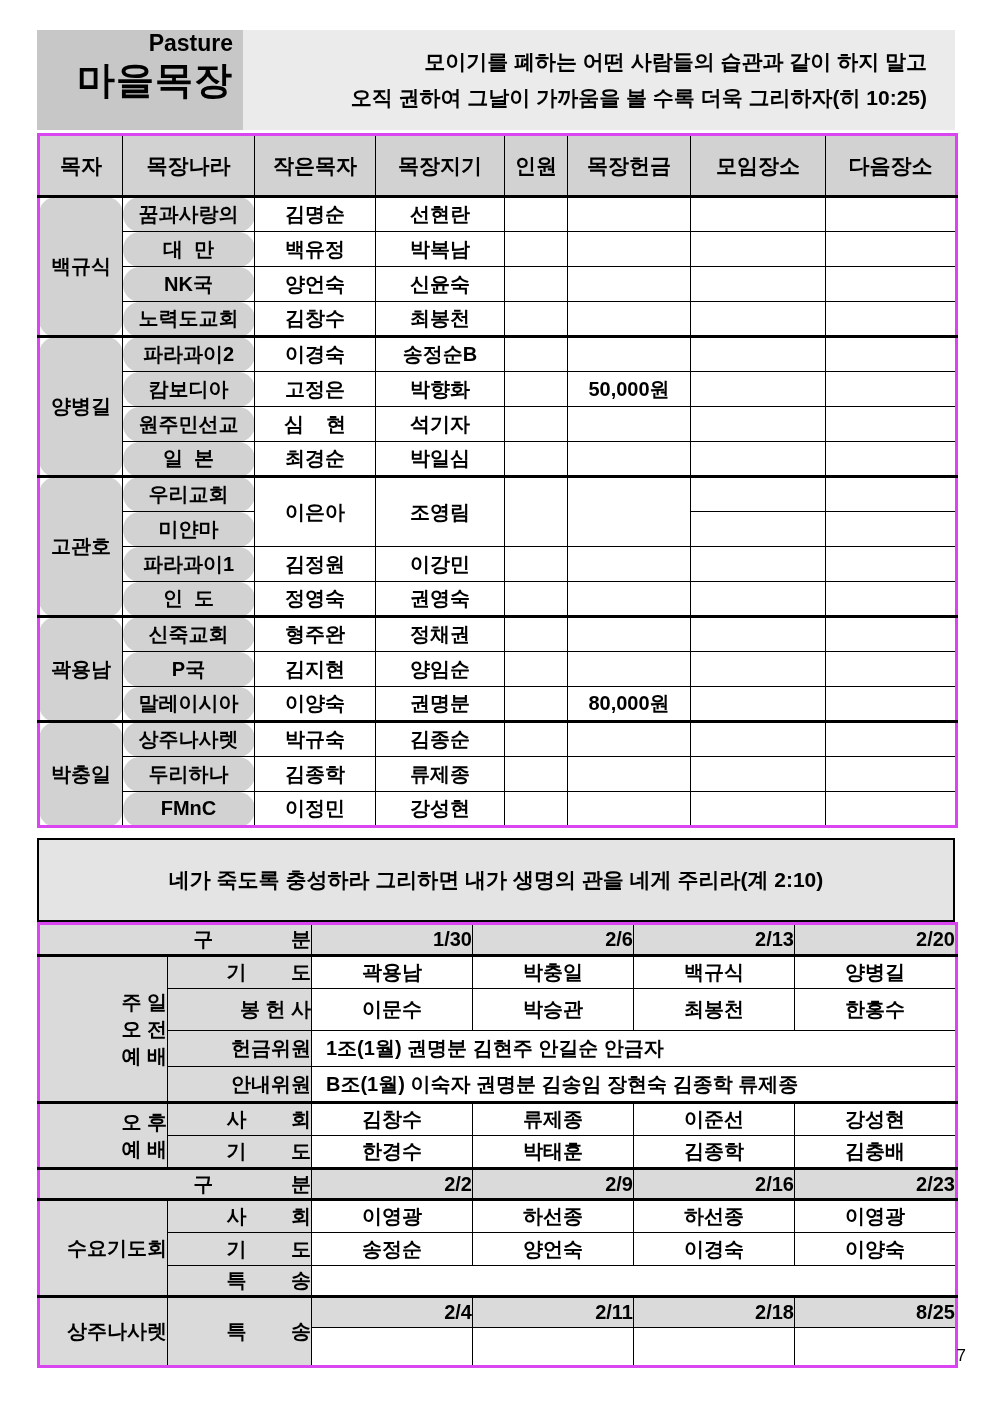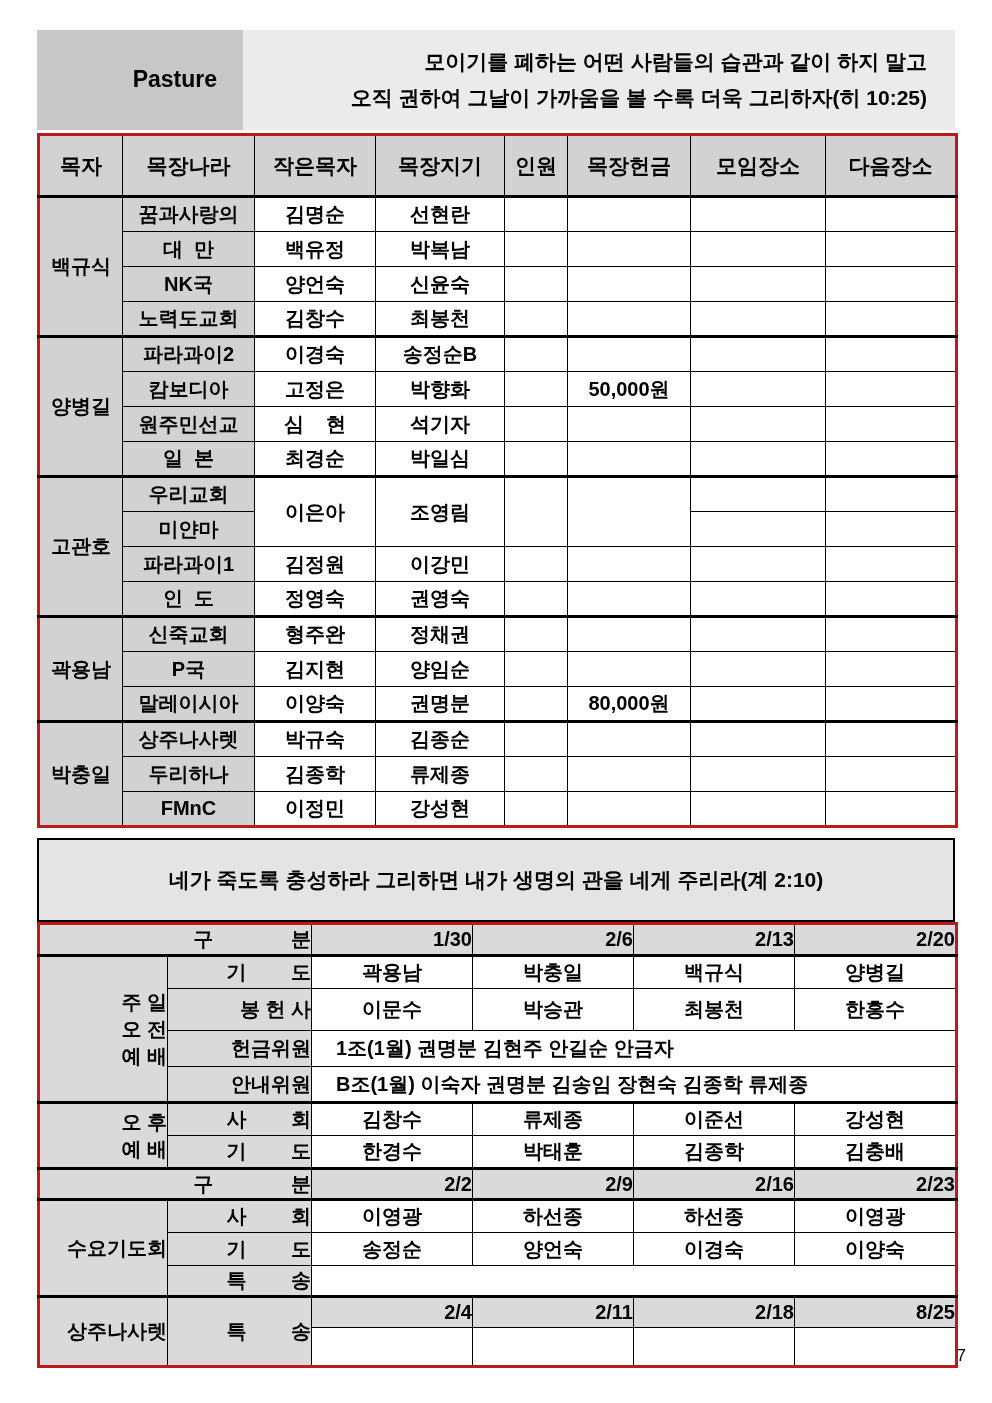--- a/index.html
+++ b/index.html
@@ -1,59 +1,60 @@
 <!DOCTYPE html>
 <html><head>
 <meta charset="utf-8">
 <style>
   html,body{margin:0;padding:0;background:#fff;}
   .page{position:relative;width:992px;height:1403px;background:#ffffff;
         font-family:"Liberation Sans","DejaVu Sans",sans-serif;font-weight:bold;color:#000;overflow:hidden;}
 
   
   .band1{position:absolute;left:37px;top:30px;width:918px;height:100px;display:flex;background:#ebebeb;}
-  .band1-left{width:206px;background:#c7c7c7;display:flex;flex-direction:column;justify-content:center;
-              align-items:flex-end;padding-right:26px;box-sizing:border-box;}
+  .band1-left{width:206px;background:#c7c7c7;display:flex;flex-direction:column;
+              align-items:flex-end;padding-right:10px;box-sizing:border-box;}
   .pasture-en{font-size:23px;line-height:1.2;}
   .pasture-ko{font-size:38px;line-height:1.2;letter-spacing:1px;}
   .band1-right{flex:1;display:flex;align-items:center;justify-content:flex-end;text-align:right;
                padding-right:28px;font-size:21px;line-height:1.7;white-space:pre-line;}
 
   
   table{border-collapse:collapse;table-layout:fixed;position:absolute;left:37px;background:#fff;
-        border:3px solid #b91c1c;}
+        border:3px solid #d946ef;}
   #t1{top:133px;}
   #t2{top:922px;}
   td,th{border:1px solid #000;text-align:center;vertical-align:middle;font-weight:bold;
         font-size:20px;white-space:pre;overflow:hidden;padding:0;}
   #t1 thead tr{height:62px;}
   #t1 tbody tr{height:35px;}
   #t1 thead th{border-bottom:3px solid #000;background:#d2d2d2;font-size:21px;}
-  #t1 td.g{background:#d2d2d2;}
+  #t1 td.g{background:#d2d2d2;border-radius:17px;}
   #t2 td.g{background:#dadada;text-align:right;}
   tr.sep>td{border-top:3px solid #000;}
-  td.left{text-align:left;padding-left:24px;}
+  td.left{text-align:left;padding-left:14px;}
 
   
   .band2{position:absolute;left:37px;top:838px;width:918px;height:84px;border:2px solid #000;
          box-sizing:border-box;display:flex;background:#e4e4e4;}
   .band2-left{width:214px;border-right:2px solid #000;display:flex;align-items:center;
               justify-content:center;font-size:34px;letter-spacing:1px;}
   .band2-right{flex:1;display:flex;align-items:center;justify-content:center;font-size:21px;}
 
   .pagenum{position:absolute;right:26px;top:1346px;font-size:17px;font-weight:normal;}
 </style>
 </head>
 <body>
 
 <div class="page">
 
   <div class="band1">
     <div class="band1-left">
       <div class="pasture-en">Pasture</div>
+      <div class="pasture-ko">마을목장</div>
     </div>
     <div class="band1-right">모이기를 폐하는 어떤 사람들의 습관과 같이 하지 말고
 오직 권하여 그날이 가까움을 볼 수록 더욱 그리하자(히 10:25)</div>
   </div>
 
   <table id="t1">
       <colgroup>
         <col style="width: 84px;">
         <col style="width: 132px;">
         <col style="width: 121px;">

